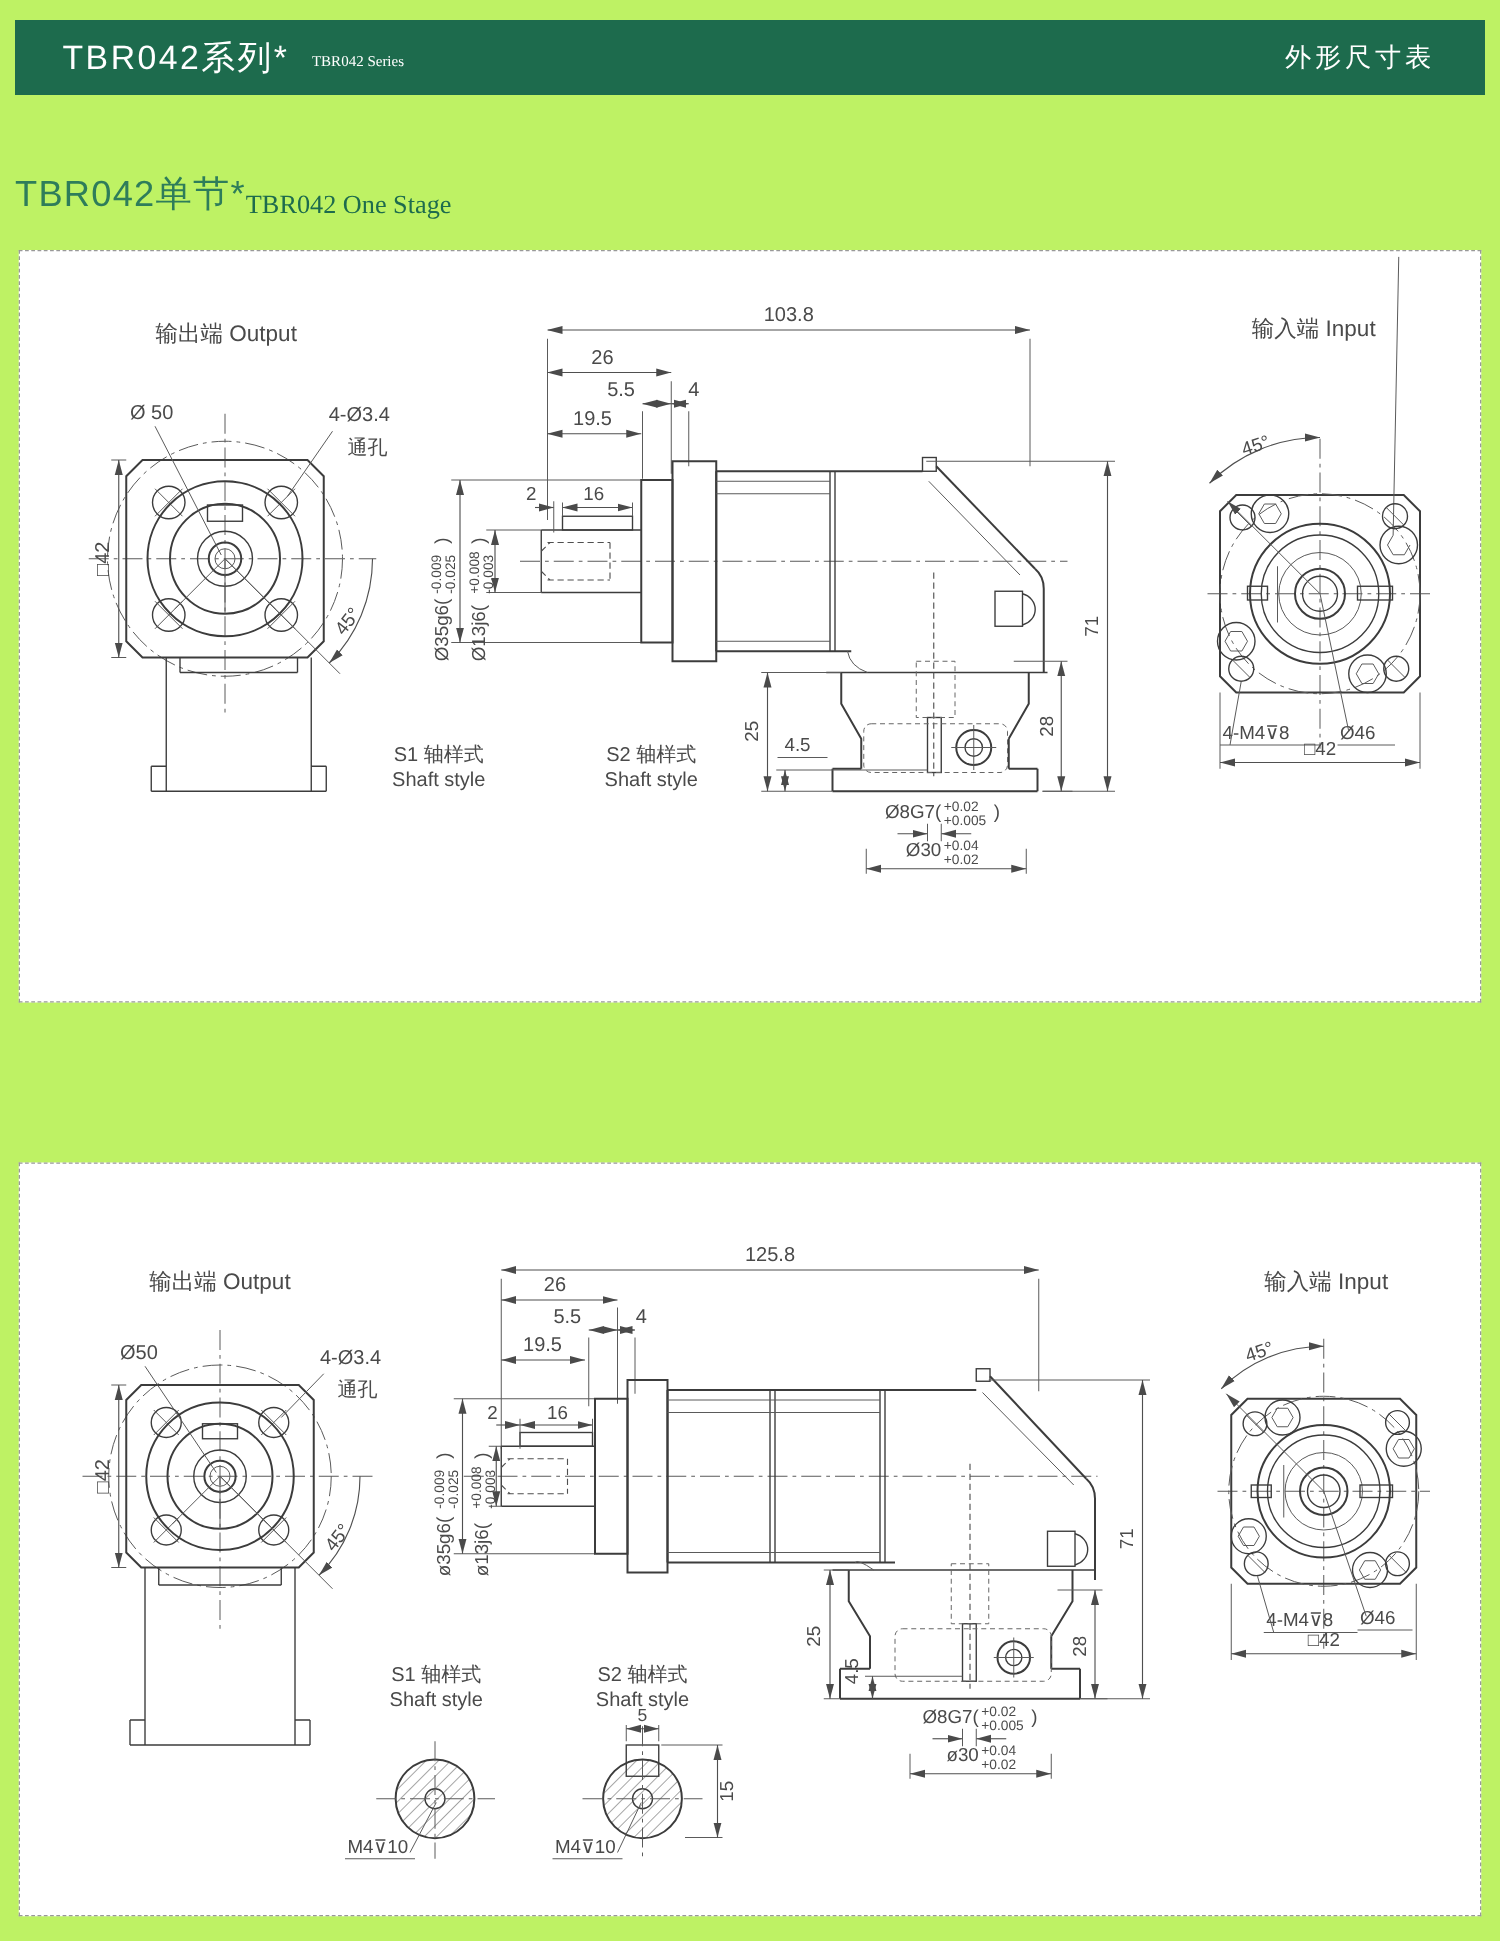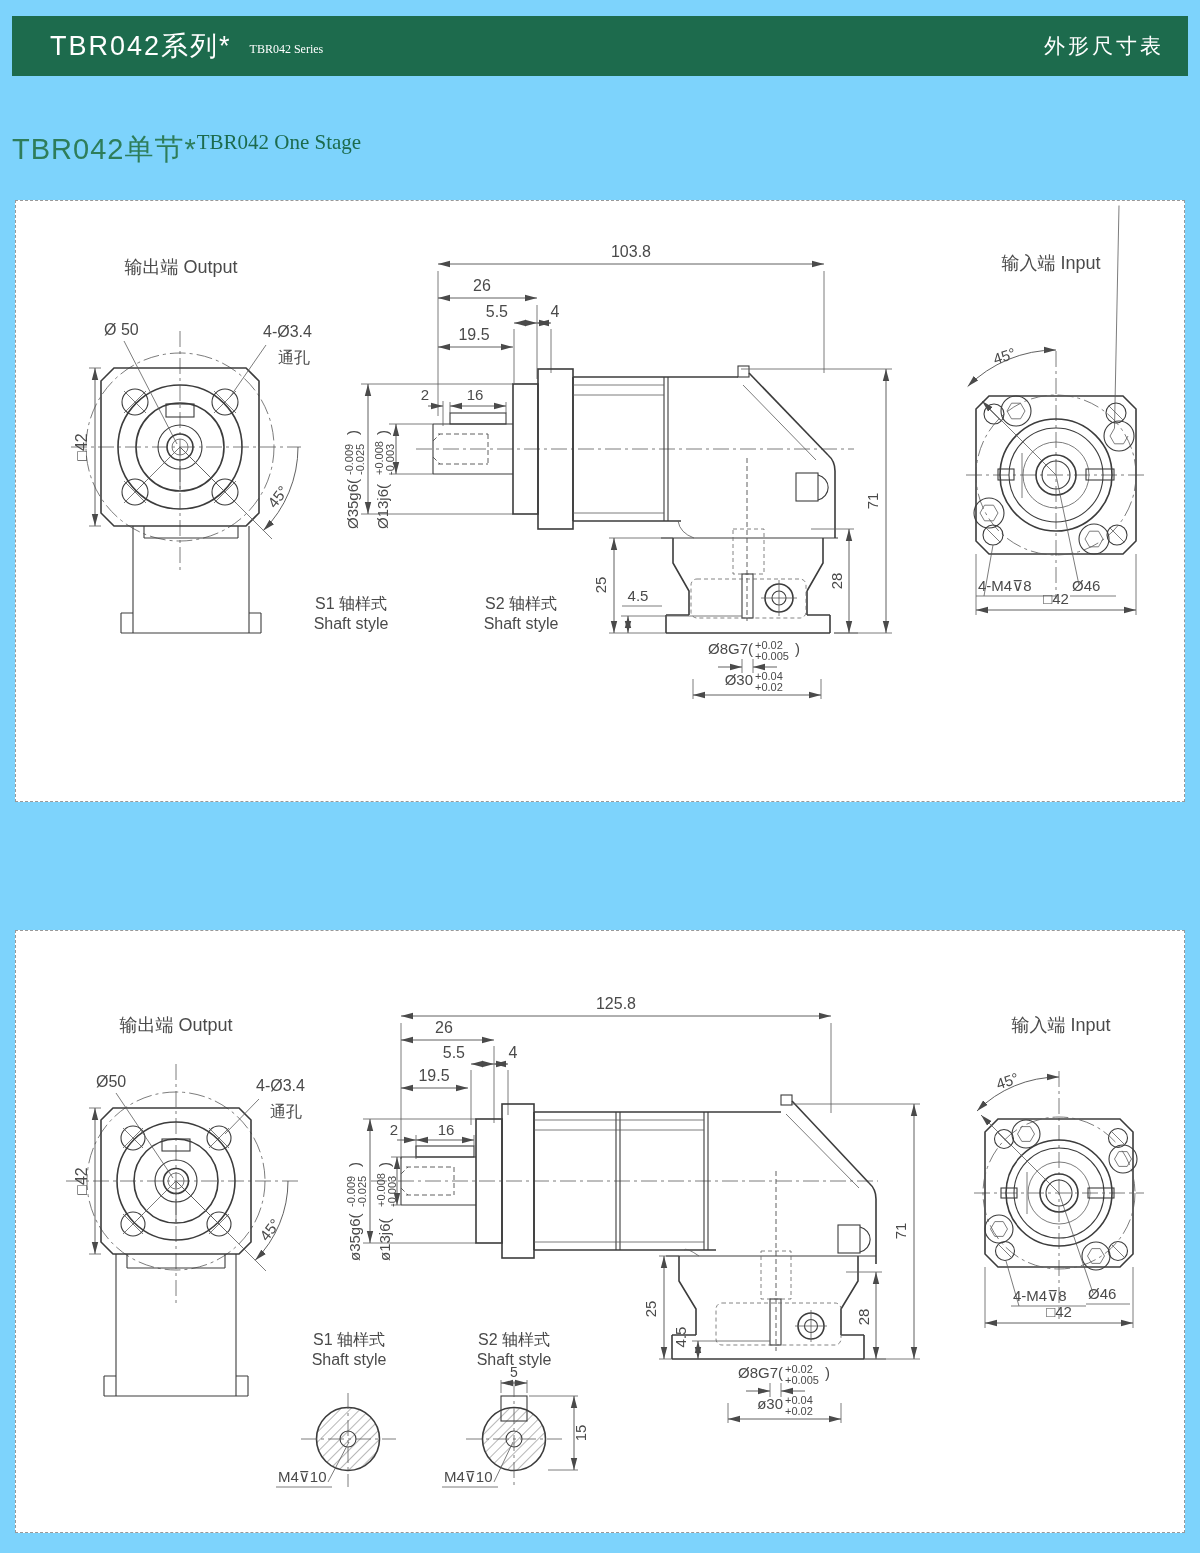--- a/index.html
+++ b/index.html
@@ -1,23 +1,23 @@
 <!DOCTYPE html>
 <html><head>
 <meta charset="utf-8">
 <style>
   html,body{margin:0;padding:0;background:#fff;}
-  .page{position:relative;width:1200px;height:1553px;background:#7dd3fc;overflow:hidden;
+  .page{position:relative;width:1200px;height:1553px;background:#bef264;overflow:hidden;
         font-family:"Liberation Sans",sans-serif;}
   .header{position:absolute;left:12px;top:16px;width:1176px;height:60px;background:#1d6b4d;
           display:flex;align-items:center;}
   .h-zh{color:#fff;font-size:27px;letter-spacing:2px;margin-left:38px;font-weight:500;}
   .h-en{color:#fff;font-size:12px;font-family:"Liberation Serif",serif;margin-left:18px;margin-top:6px;}
-  .h-right{color:#fff;font-size:21px;letter-spacing:3px;margin-left:auto;margin-right:24px;}
-  .sec-head{position:absolute;left:12px;height:46px;display:flex;align-items:flex-start;}
+  .h-right{color:#fff;font-size:21px;letter-spacing:3px;margin-left:auto;margin-right:40px;}
+  .sec-head{position:absolute;left:12px;height:46px;display:flex;align-items:flex-end;}
   .sh-zh{color:#2e7d5a;font-size:29px;letter-spacing:1px;}
   .sh-en{color:#1d6b4d;font-size:21px;font-family:"Liberation Serif",serif;}
   .panel{position:absolute;left:15px;width:1168px;border:1px dashed #999;background:#fff;}
   .panel svg{display:block;}
   svg text{fill:#4a4a4a;font-family:"Liberation Sans",sans-serif;}
   .t18{font-size:18px;} .t16{font-size:16px;} .t15{font-size:15px;} .t14{font-size:14px;} .t11{font-size:11px;}
   .ol{stroke:#3c3c3c;stroke-width:1.6;fill:none;}
   .o2{stroke:#3c3c3c;stroke-width:1.1;fill:none;}
   .th{stroke:#5a5a5a;stroke-width:0.8;fill:none;}
   .dim{stroke:#4f4f4f;stroke-width:0.9;fill:none;}

